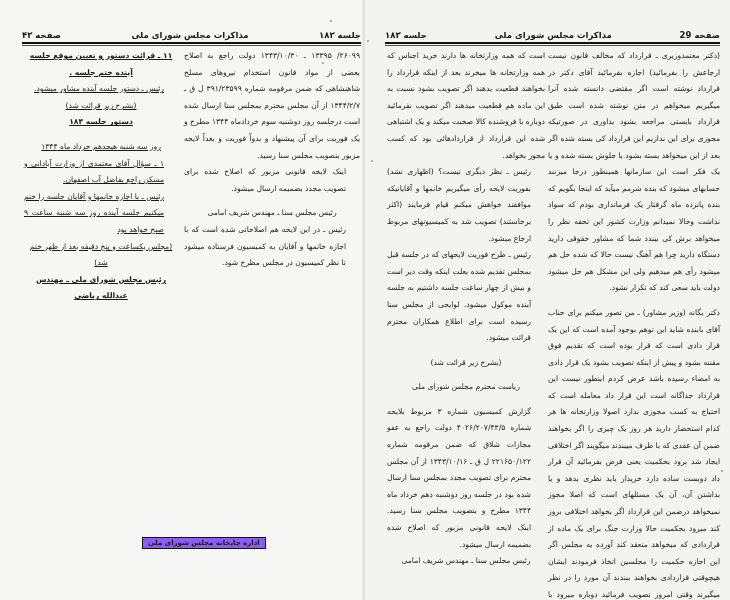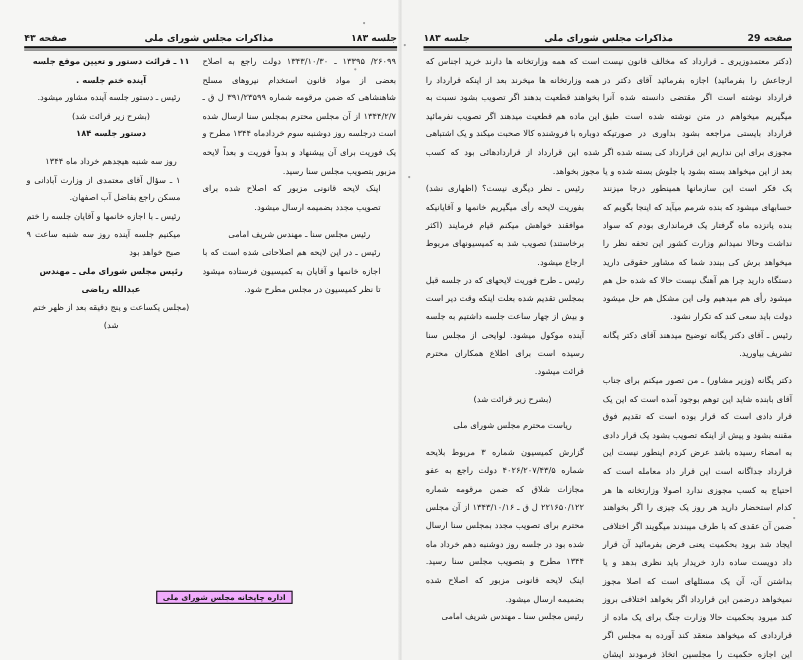--- a/index.html
+++ b/index.html
@@ -42,29 +42,29 @@
     direction: rtl; text-align: justify;
     font-size: 7.6px; line-height: 16.6px;
   }
   .col p { margin: 0; }
   .col .gap { height: 8px; }
   .col .center { text-align: center; }
   .col .bold { font-weight: bold; }
   .col .indent { padding-right: 14px; }
 
   .page.left .col.c-right { left: 184px; width: 176px; }
-  .page.left .col.c-left  { left: 24px;  width: 154px; }
+  .page.left .col.c-left  { left: 24px;  width: 154px; text-decoration: underline; }
   .page.right .col.c-right { left: 183px; width: 172px; }
   .page.right .col.c-left  { left: 22px;  width: 158px; }
 
   .stamp {
     position: absolute; left: 142px; top: 537px;
     border: 1.3px solid #111; padding: 1px 5px;
     font-size: 7px; font-weight: bold; direction: rtl;
-    background: #f0abfc;
+    background: #8b5cf6;
   }
   .speck { position:absolute; width:2px; height:2px; background:#999; border-radius:1px; }
 </style>
 </head>
 <body>
 
 <div class="spread">
 
   <div class="page left">
     <div class="header">
@@ -84,22 +84,22 @@
 
     <div class="col c-left">
       <p class="center bold">۱۱ ـ قرائت دستور و تعیین موقع جلسه آینده ختم جلسه .</p>
       <p class="indent">رئیس ـ دستور جلسه آینده مشاور میشود.</p>
       <p class="center">(بشرح زیر قرائت شد)</p>
       <p class="center bold">دستور جلسه ۱۸۴</p>
       <div class="gap"></div>
       <p class="center">روز سه شنبه هیجدهم خرداد ماه ۱۳۴۴</p>
       <p class="indent">۱ ـ سؤال آقای معتمدی از وزارت آبادانی و مسکن راجع بفاضل آب اصفهان.</p>
       <p class="indent">رئیس ـ با اجازه خانمها و آقایان جلسه را ختم میکنیم جلسه آینده روز سه شنبه ساعت ۹ صبح خواهد بود</p>
+      <p class="center">(مجلس یکساعت و پنج دقیقه بعد از ظهر ختم شد)</p>
       <p class="center bold">رئیس مجلس شورای ملی ـ مهندس عبدالله ریاضی</p>
-      <p class="center">(مجلس یکساعت و پنج دقیقه بعد از ظهر ختم شد)</p>
     </div>
 
     <div class="stamp">اداره چاپخانه مجلس شورای ملی</div>
 
     <span class="speck" style="left:322px;top:62px"></span>
     <span class="speck" style="left:352px;top:88px"></span>
     <span class="speck" style="left:330px;top:20px"></span>
   </div>
 
   <div class="gutter"></div>
@@ -107,21 +107,20 @@
   <div class="page right">
     <div class="header">
       <span>صفحه 29</span>
       <span>مذاکرات مجلس شورای ملی</span>
       <span>جلسه ۱۸۳</span>
     </div>
     <div class="rule"></div>
 
     <div class="col c-right">
       <p>(دکتر معتمدوزیری ـ قرارداد که مخالف قانون نیست ارجاعش را بفرمائید) اجازه بفرمائید آقای دکتر در قرارداد نوشته است اگر مقتضی دانسته شده آنرا میگیریم میخواهم در متن نوشته شده است طبق قرارداد بایستی مراجعه بشود بداوری در صورتیکه مجوزی برای این نداریم این قرارداد کی بسته شده اگر بعد از این میخواهد بسته بشود یا جلوش بسته شده و یا یک فکر است این سازمانها همینطور درجا میزنند حسابهای میشود که بنده شرمم میآید که اینجا بگویم که بنده پانزده ماه گرفتار یک فرمانداری بودم که سواد نداشت وحالا نمیدانم وزارت کشور این تحفه نظر را میخواهد برش کی ببندد شما که مشاور حقوقی دارید دستگاه دارید چرا هم آهنگ نیست حالا که شده حل هم میشود رأی هم میدهیم ولی این مشکل هم حل میشود دولت باید سعی کند که تکرار نشود.</p>
-      <p>رئیس ـ آقای دکتر یگانه توضیح میدهند آقای دکتر یگانه تشریف بیاورید.</p>
       <div class="gap"></div>
       <p>دکتر یگانه (وزیر مشاور) ـ من تصور میکنم برای جناب آقای بابنده شاید این توهم بوجود آمده است که این یک قرار دادی است که قرار بوده است که تقدیم فوق مقننه بشود و پیش از اینکه تصویب بشود یک قرار دادی به امضاء رسیده باشد عرض کردم اینطور نیست این قرارداد جداگانه است این قرار داد معامله است که احتیاج به کسب مجوزی ندارد اصولا وزارتخانه ها هر کدام استحضار دارید هر روز یک چیزی را اگر بخواهند ضمن آن عقدی که با طرف میبندند میگویند اگر اختلافی ایجاد شد برود بحکمیت یعنی فرض بفرمائید آن قرار داد دویست ساده دارد خریدار باید نظری بدهد و یا بداشتن آن، آن یک مسئلهای است که اصلا مجوز نمیخواهد درضمن این قرارداد اگر بخواهد اختلافی بروز کند میرود بحکمیت حالا وزارت جنگ برای یک ماده از قراردادی که میخواهد منعقد کند آورده به مجلس اگر این اجازه حکمیت را مجلسین اتخاذ فرمودند ایشان هیچوقتی قراردادی بخواهند ببندند آن مورد را در نظر میگیرند وقتی امروز تصویب فرمائید دوباره میرود با صاحب کالا صحبت میکند که مجلسین ایران ارجاع بحکمیت را قبول نکردند قربان این قرارداد از قرارداد خالی نبوده که اجازه بخواهد و این از اختیارات</p>
     </div>
 
     <div class="col c-left">
       <p>است که همه وزارتخانه ها دارند خرید اجناس که همه وزارتخانه ها میخرند بعد از اینکه قرارداد را بخواهند قطعیت بدهند اگر تصویب بشود نسبت به این ماده هم قطعیت میدهند اگر تصویب نفرمائید دوباره با فروشنده کالا صحبت میکند و یک اشتباهی شده این قرارداد از قراردادهائی بود که کسب مجوز بخواهد.</p>
       <p class="indent">رئیس ـ نظر دیگری نیست؟ (اظهاری نشد) بفوریت لایحه رأی میگیریم خانمها و آقایانیکه موافقند خواهش میکنم قیام فرمایند (اکثر برخاستند) تصویب شد به کمیسیونهای مربوط ارجاع میشود.</p>
       <p class="indent">رئیس ـ طرح فوریت لایحهای که در جلسه قبل بمجلس تقدیم شده بعلت اینکه وقت دیر است و بیش از چهار ساعت جلسه داشتیم به جلسه آینده موکول میشود. لوایحی از مجلس سنا رسیده است برای اطلاع همکاران محترم قرائت میشود.</p>
       <div class="gap"></div>
       <p class="center">(بشرح زیر قرائت شد)</p>

